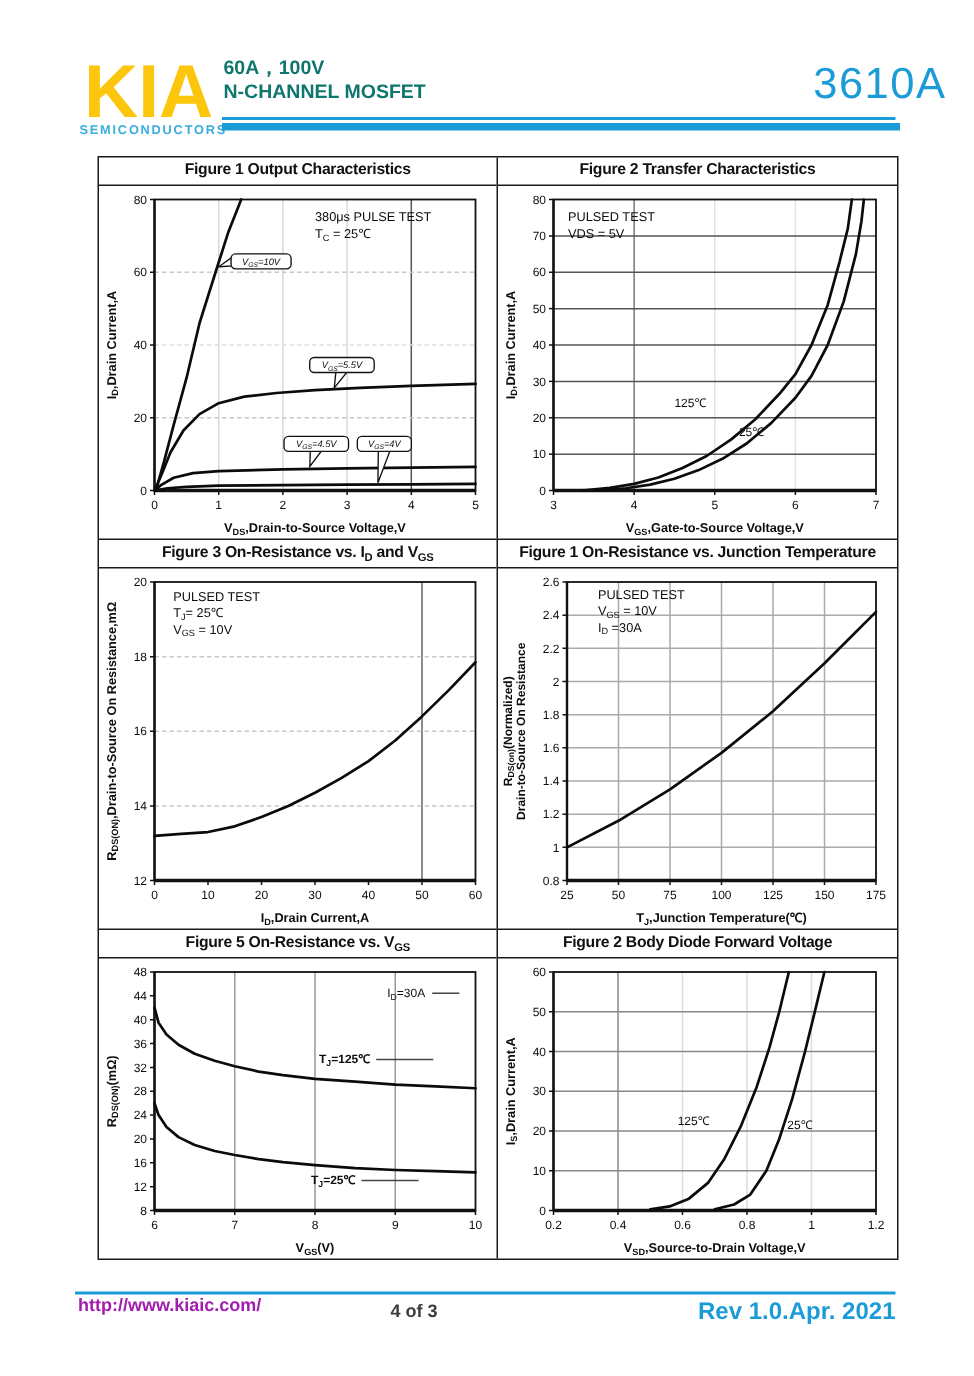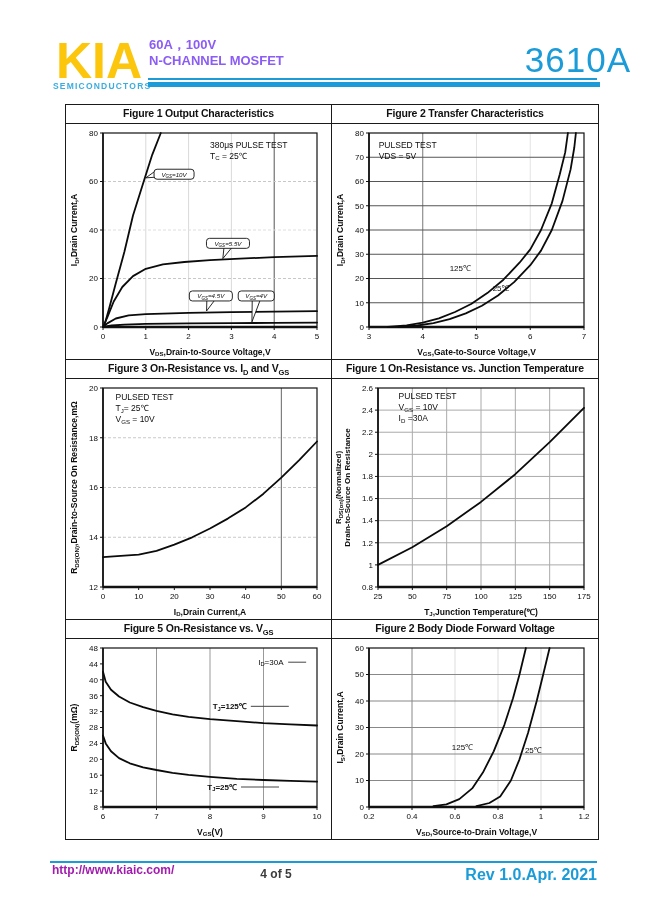--- a/index.html
+++ b/index.html
@@ -4,22 +4,22 @@
 <style>
   html,body{margin:0;padding:0;background:#fff;}
   .page{position:relative;width:649px;height:917px;background:#fff;overflow:hidden;
         font-family:"Liberation Sans",sans-serif;color:#111;}
   
   .logo{position:absolute;left:56px;top:36px;font-size:50px;font-weight:bold;
         color:#fcc60d;letter-spacing:0px;line-height:1;}
   .logo-sub{position:absolute;left:53px;top:81px;font-size:8.5px;font-weight:bold;
         color:#3aade0;letter-spacing:1.2px;}
   .subtitle{position:absolute;left:149px;top:37px;font-size:13px;font-weight:bold;
-        color:#8b5cf6;line-height:16px;}
-  .partnum{position:absolute;right:18px;top:40px;font-size:35px;color:#1b9cd8;
+        color:#0f766e;line-height:16px;}
+  .partnum{position:absolute;right:18px;top:40px;font-size:29px;color:#1b9cd8;
         letter-spacing:1px;margin-left:47px;}
   .hline1{position:absolute;left:148px;top:78px;width:449px;height:2px;background:#1b9cd8;}
   .hline2{position:absolute;left:148px;top:82px;width:452px;height:5px;background:#1b9cd8;}
   
   .figbox{position:absolute;left:65px;top:104px;width:532px;height:734px;
           border:1.5px solid #1a1a1a;display:grid;
           grid-template-columns:265px 1fr;grid-template-rows:254px 260px 1fr;}
   .cell{display:flex;flex-direction:column;min-height:0;}
   .cell.c2{border-left:1.2px solid #1a1a1a;}
   .cell.r2,.cell.r3{border-top:1.2px solid #1a1a1a;}
@@ -369,17 +369,17 @@
             <path d="M144.5,167.2L157.4,164.0L168.2,157.4L178.9,141.5L187.5,120.3L196.1,93.8L204.7,62.0L211.2,35.5L217.6,9.0" fill="none" stroke="#0b0b0b" stroke-width="1.8" stroke-linecap="round" stroke-linejoin="round"></path>
             <text x="119.77499999999999" y="111.025" font-size="8" text-anchor="start"><tspan>125℃</tspan></text>
             <text x="192.87500000000003" y="113.675" font-size="8" text-anchor="start"><tspan>25℃</tspan></text>
           </svg></div>
     </div>
   </div>
 
   <footer>
     <div class="fline"></div>
     <div class="furl">http://www.kiaic.com/</div>
-    <div class="fpage">4 of 5</div>
+    <div class="fpage">4 of 3</div>
     <div class="frev">Rev 1.0.Apr. 2021</div>
   </footer>
 
 </div>
 
 </body></html>

